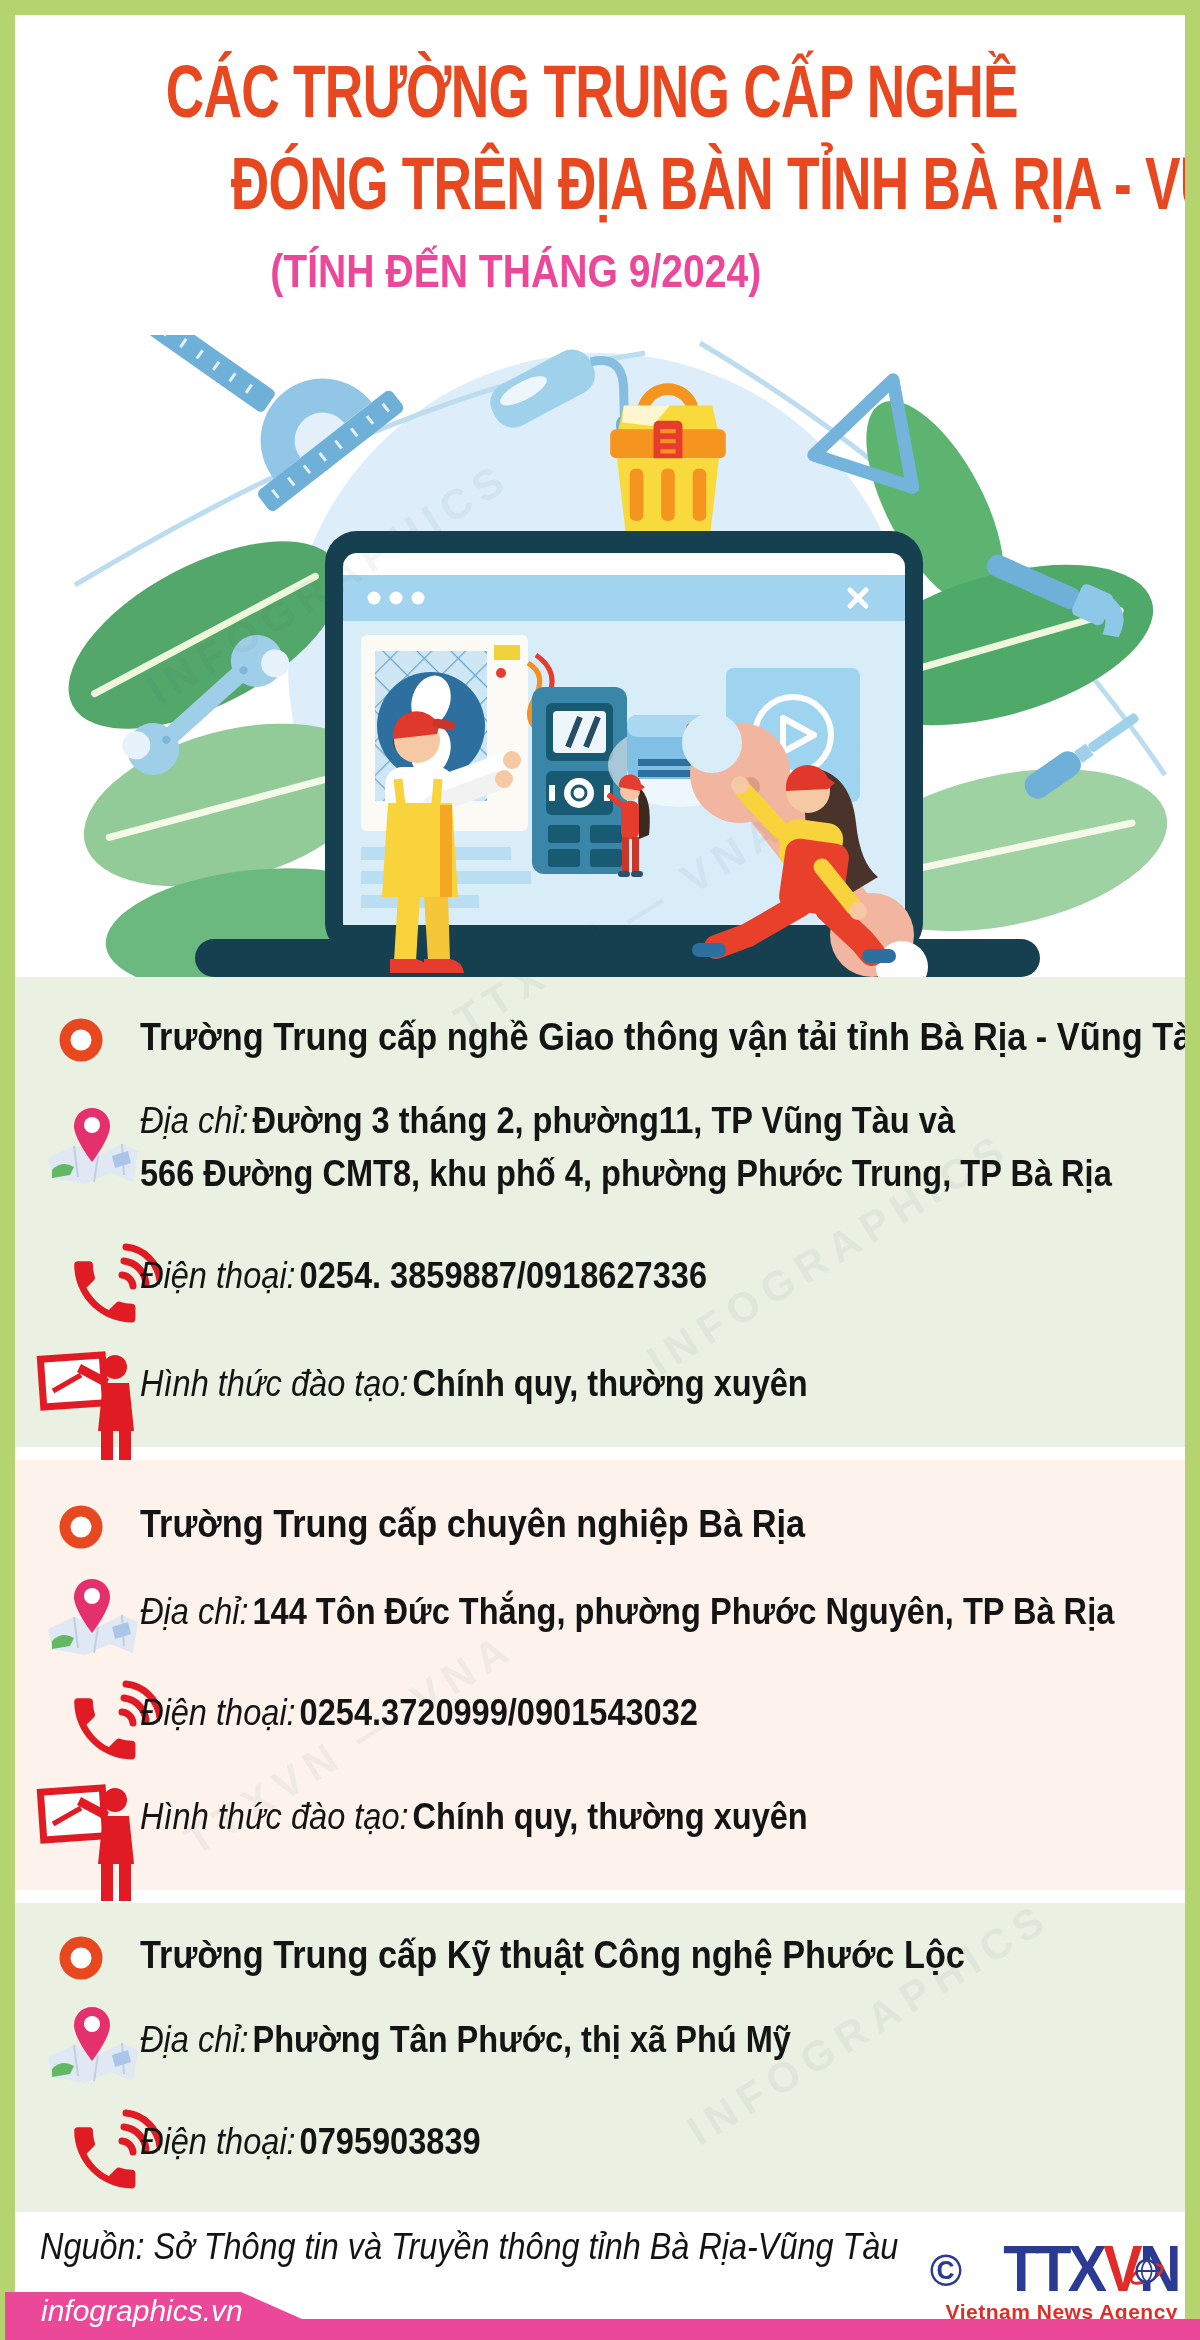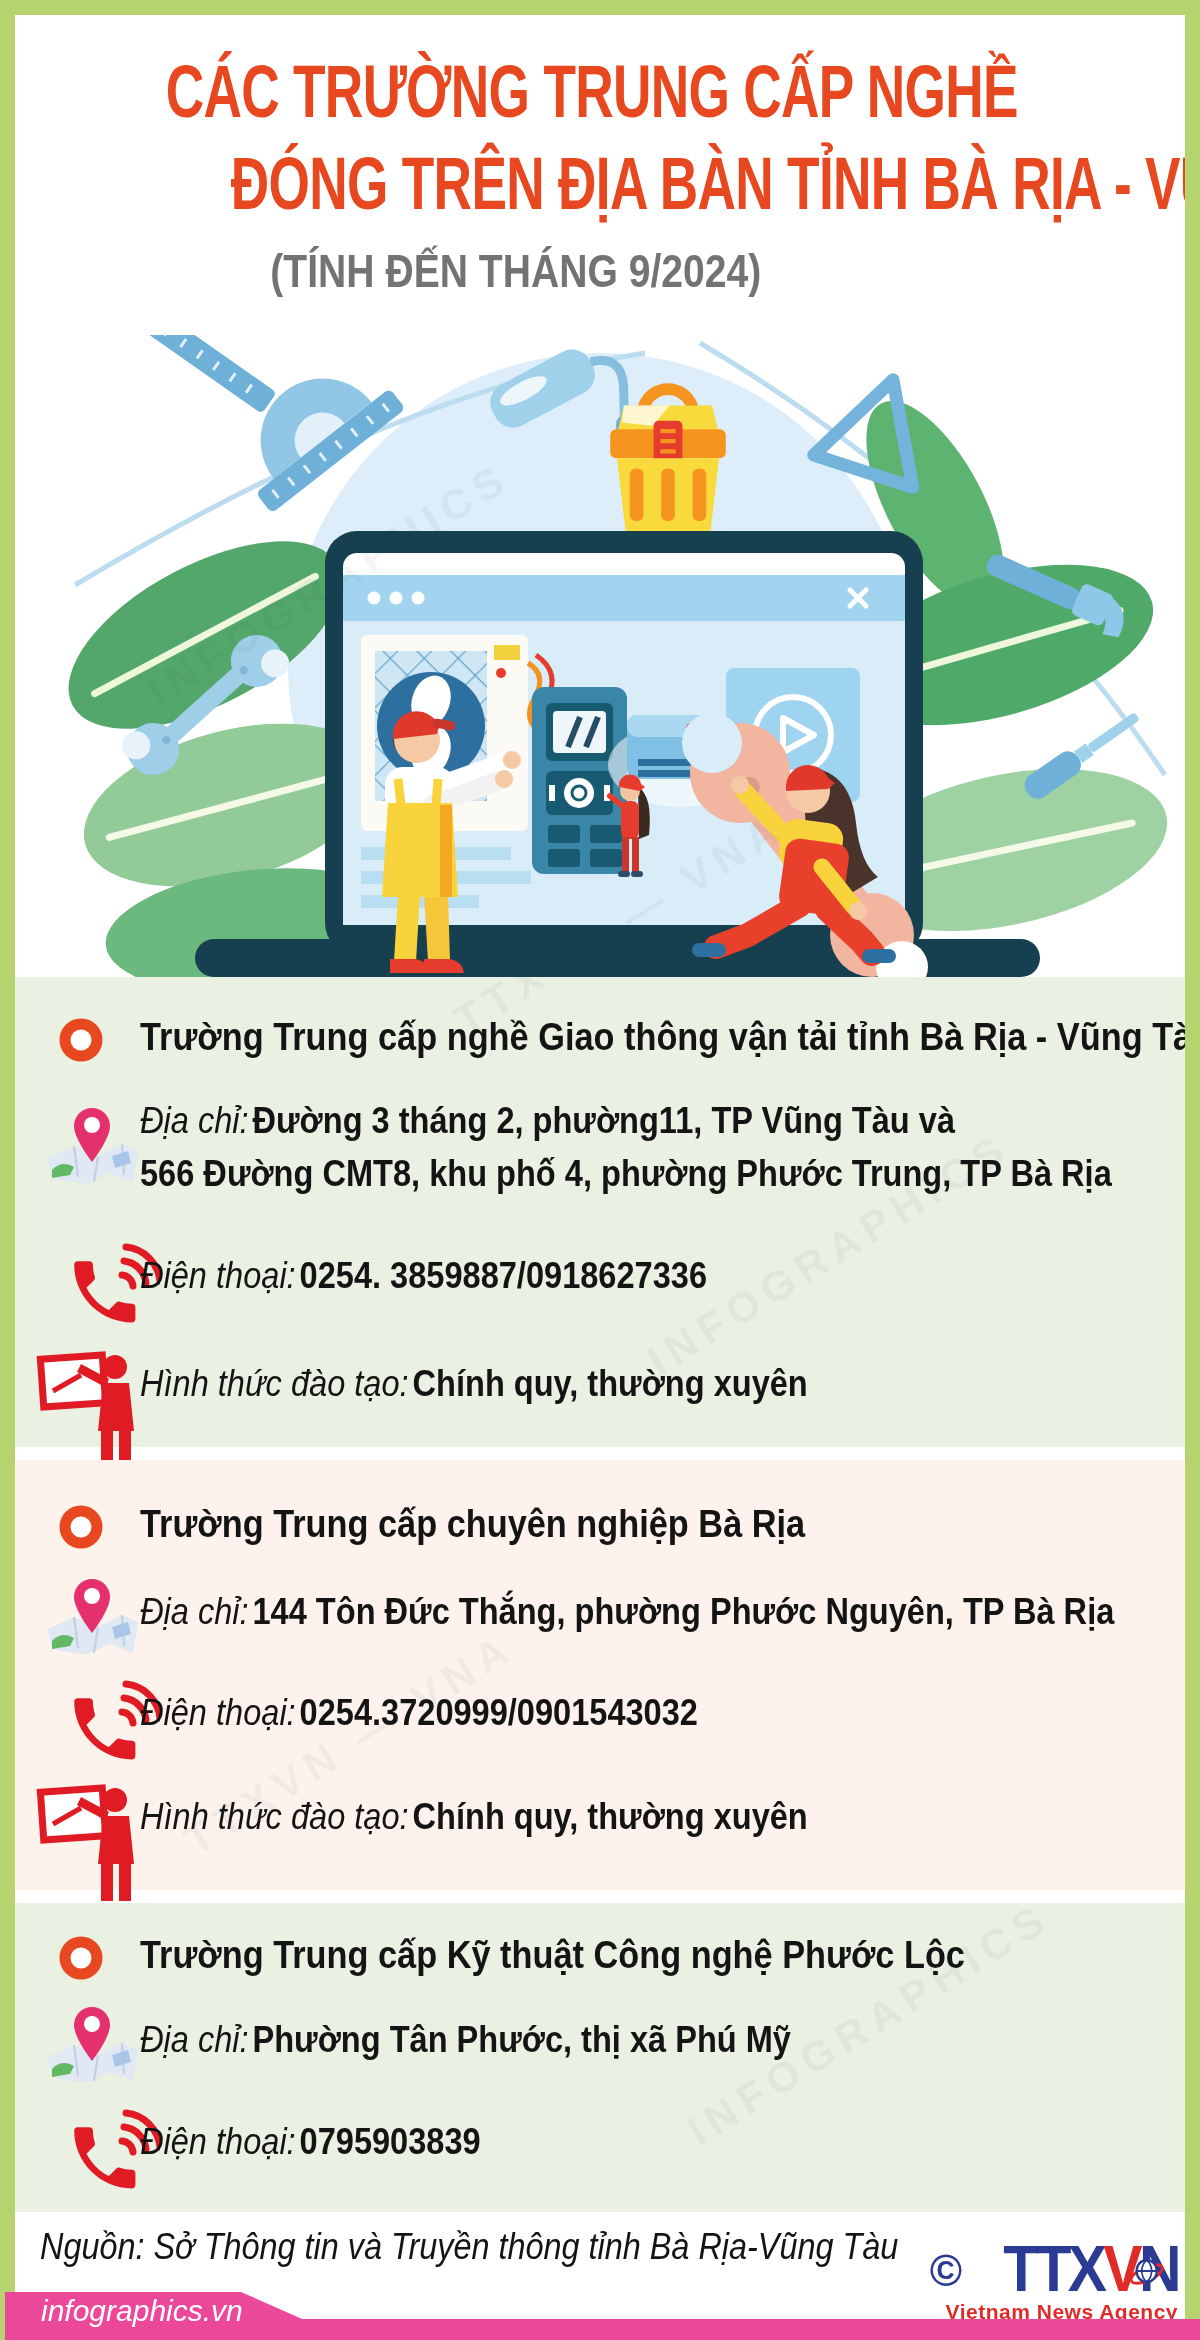--- a/index.html
+++ b/index.html
@@ -8,21 +8,21 @@
   
   .frame{position:absolute;background:#b5d470;z-index:50;}
   #frame-top{top:0;left:0;right:0;height:15px;}
   #frame-left{top:0;left:0;bottom:0;width:15px;}
   #frame-right{top:0;right:0;bottom:0;width:15px;}
 
   
   #title-wrap{position:absolute;top:46px;left:0;width:1032px;text-align:center;z-index:10;}
   .title-line{font-size:74px;line-height:92px;font-weight:700;color:#E8481F;letter-spacing:-1px;white-space:nowrap;}
   .title-line>span{display:inline-block;transform:scaleX(.72);transform-origin:center;}
-  #subtitle{margin-top:14px;font-size:46px;font-weight:700;color:#737373;}
+  #subtitle{margin-top:14px;font-size:46px;font-weight:700;color:#ec4899;}
   #subtitle>span{display:inline-block;transform:scaleX(.85);transform-origin:center;}
 
   
   #illo{position:absolute;top:335px;left:0;width:1200px;height:642px;z-index:1;}
 
   
   .wm{position:absolute;z-index:6;font-size:42px;font-weight:700;letter-spacing:8px;
       color:rgba(45,75,95,.055);transform:rotate(-32deg);white-space:nowrap;pointer-events:none;}
 
   

